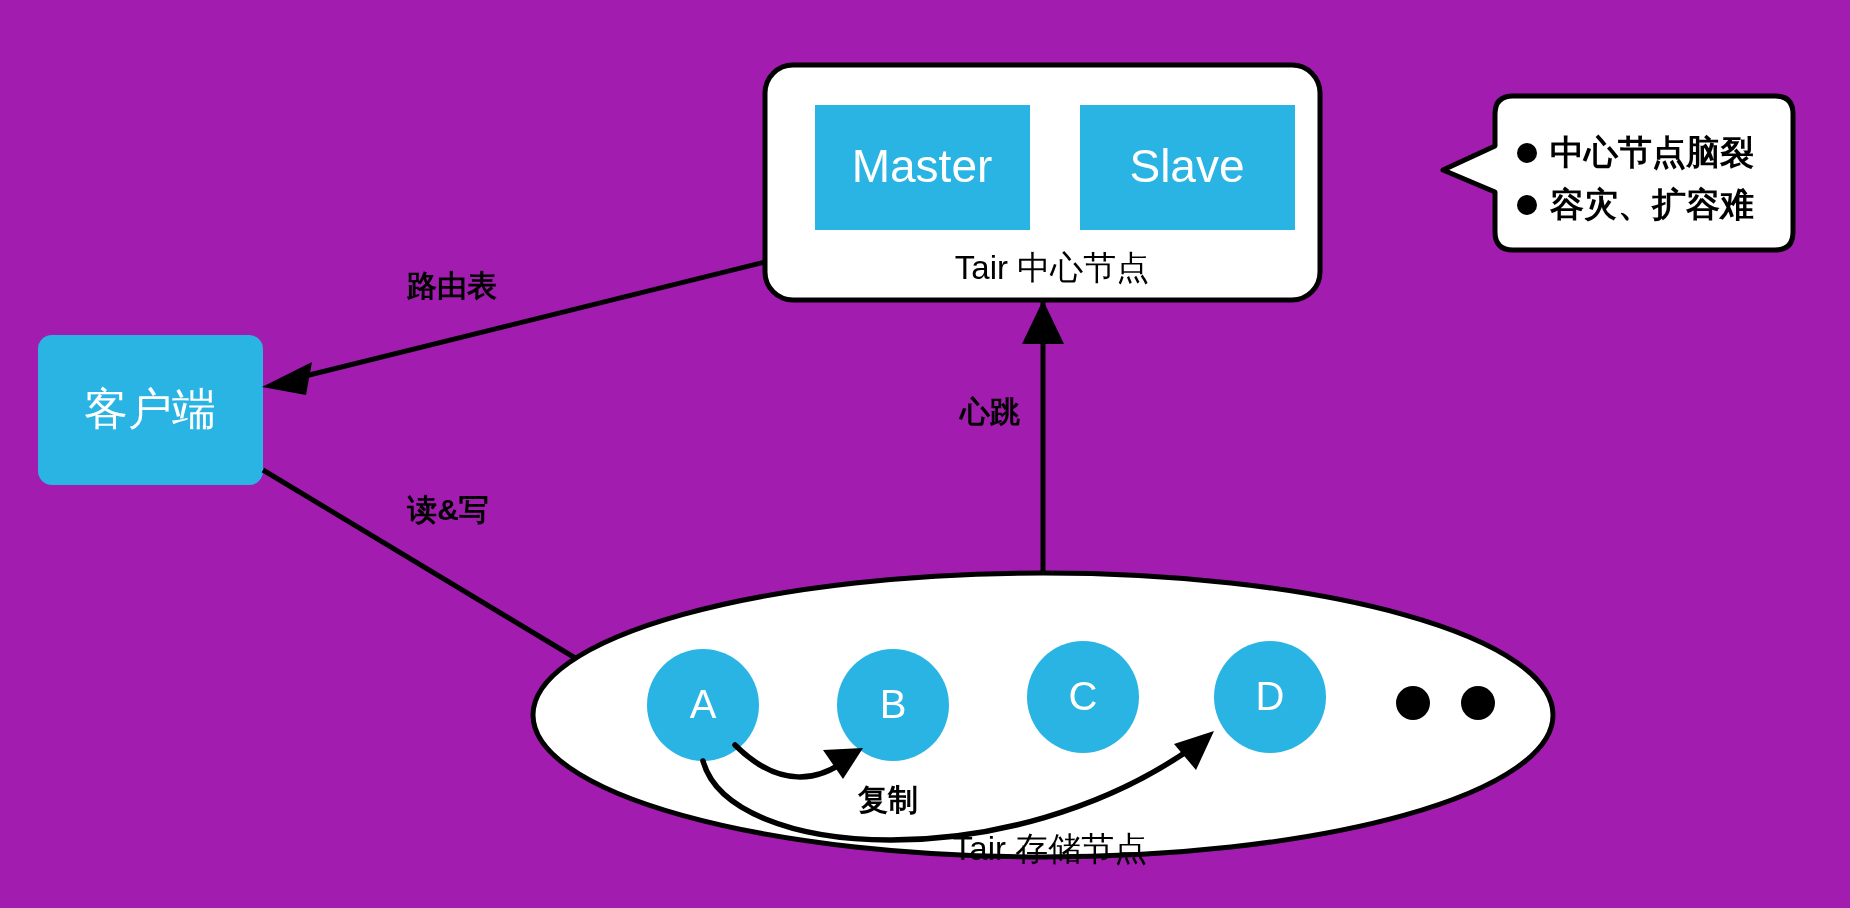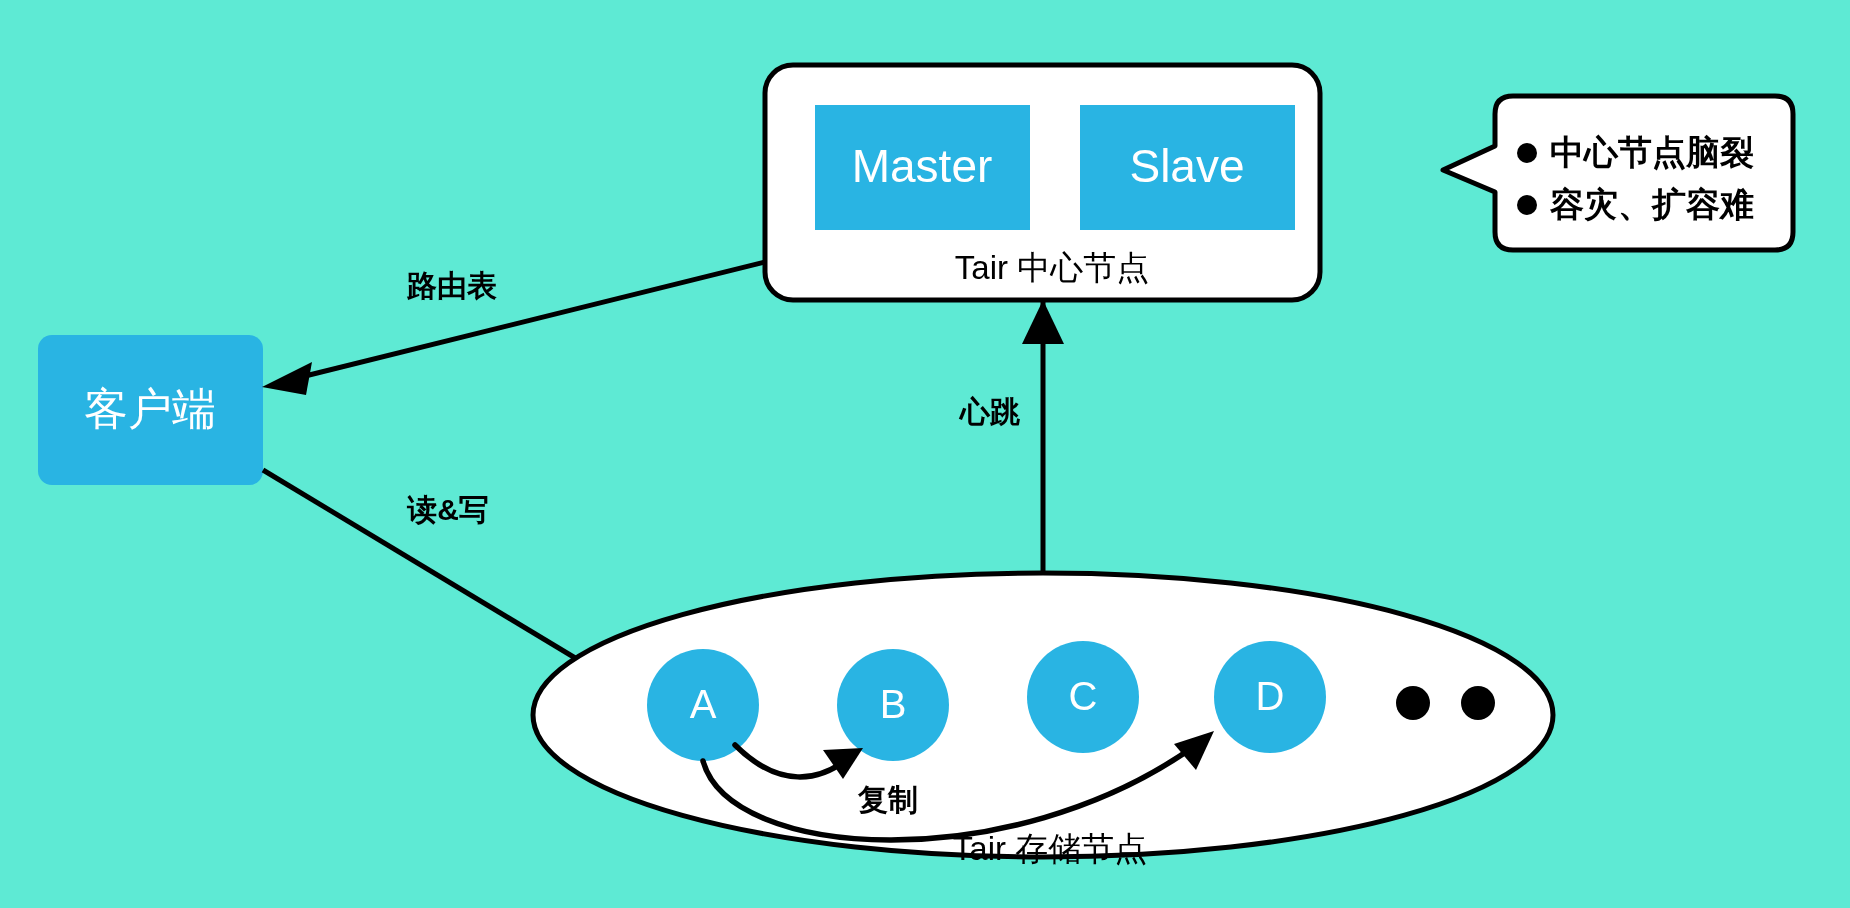--- a/index.html
+++ b/index.html
@@ -10,21 +10,21 @@
   body {
     width: 1850px;
     height: 908px;
     font-family: "Liberation Sans", "DejaVu Sans", sans-serif;
     overflow: hidden;
   }
   #diagram-root {
     position: relative;
     width: 1850px;
     height: 908px;
-    background: #5eead4;
+    background: #a21caf;
   }
   svg#diagram-svg {
     position: absolute;
     top: 0;
     left: 0;
     width: 1850px;
     height: 908px;
     display: block;
   }
   .node-fill { fill: #29B4E3; }

